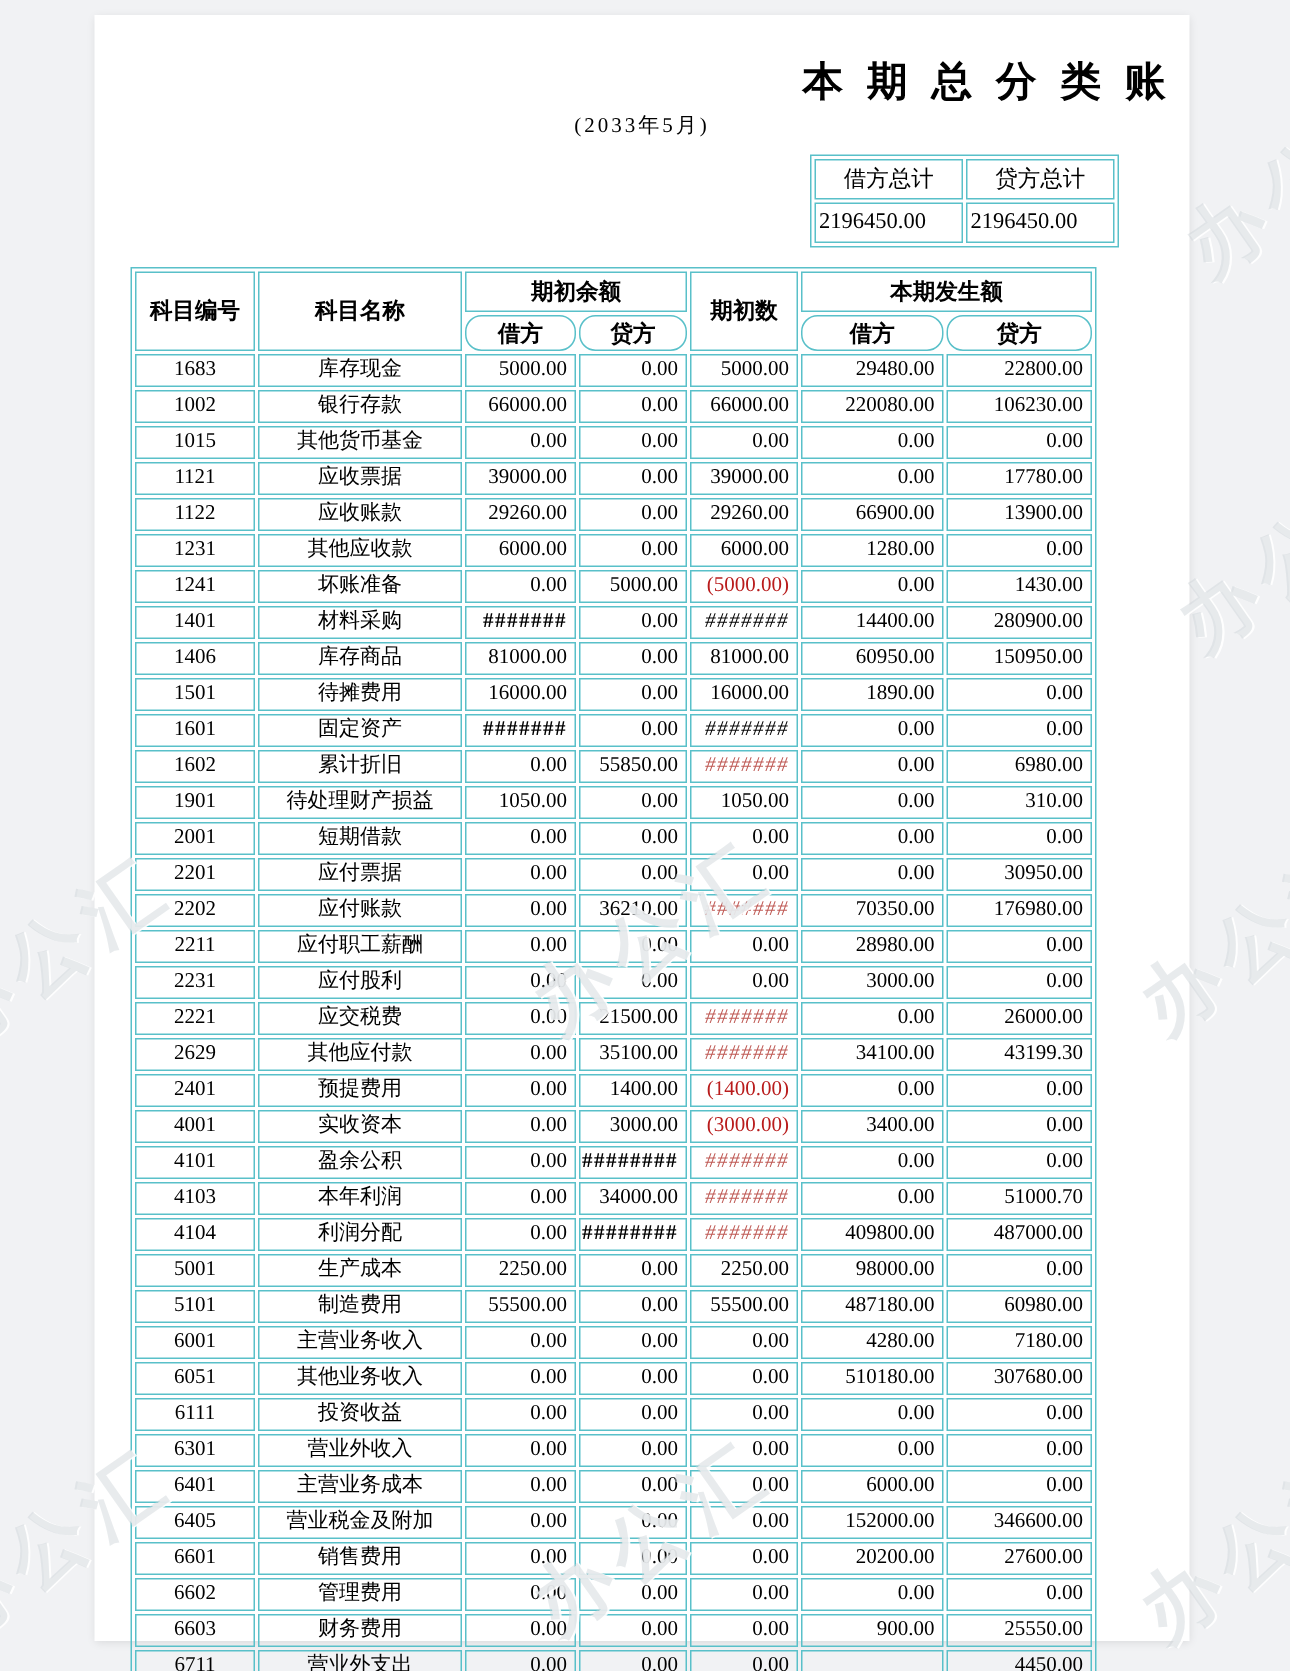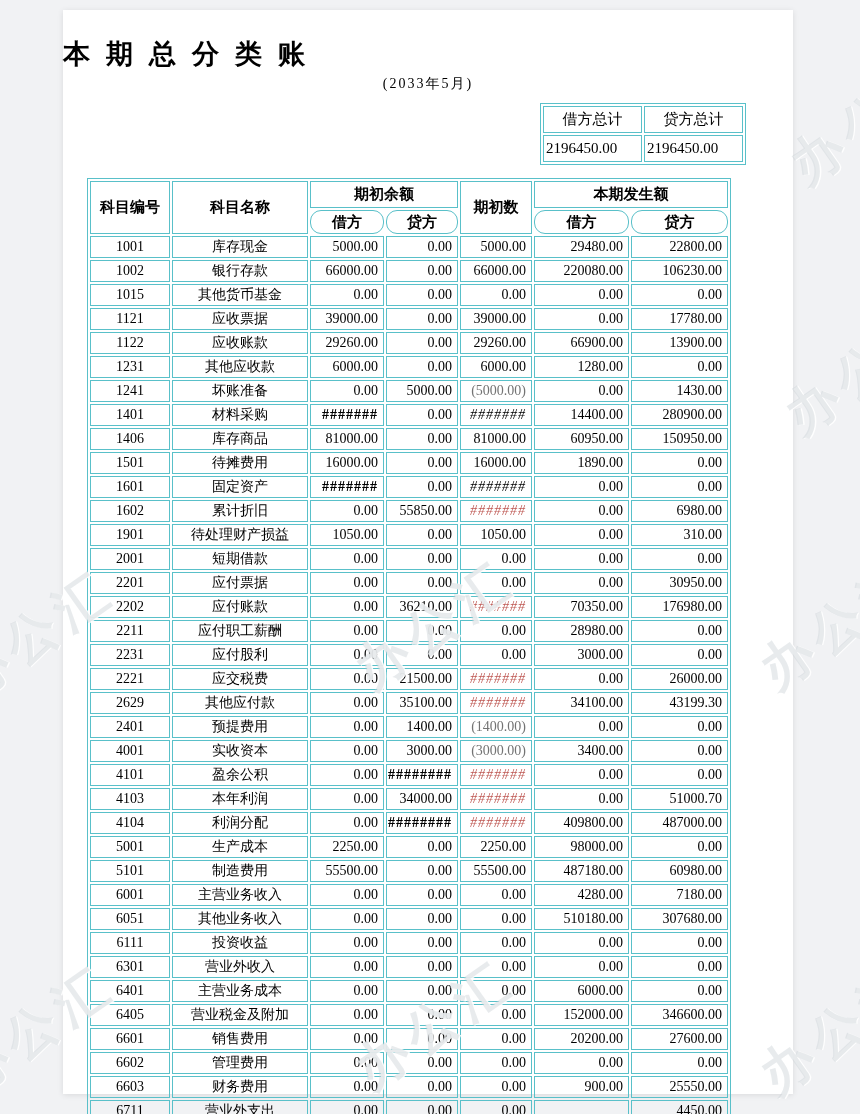--- a/index.html
+++ b/index.html
@@ -8,21 +8,21 @@
     background:#f1f2f4;
     font-family:"Liberation Serif","DejaVu Serif",serif;
     color:#000;
   }
   .paper{
     position:absolute;left:63px;top:10px;width:730px;height:1084px;
     background:#ffffff;
     box-shadow:0 1px 6px rgba(0,0,0,0.10);
   }
   .title{
-    margin:26px 0 0 0;text-align:left;
+    margin:26px 0 0 0;text-align:right;
     font-family:Liberation Mono, monospace;
     font-size:27px;font-weight:bold;letter-spacing:16px;
   }
   .subtitle{
     text-align:center;font-size:14px;letter-spacing:2px;margin-top:3px;
   }
   table{border-collapse:separate;border-spacing:2px;}
   .summary{
     margin:10px 47px 0 auto;
     border:1px solid #59c0c9;
@@ -43,21 +43,21 @@
     font-family:"Liberation Sans","DejaVu Sans",sans-serif;
     font-size:15px;font-weight:bold;text-align:center;height:23px;
   }
   .ledger thead tr.sub th{height:20px;border-radius:11px;}
   .ledger td{height:18px;font-size:14px;line-height:18px;}
   .col-code{width:80px;} .col-name{width:136px;}
   .col-pbd{width:74px;} .col-pbc{width:70px;} .col-net{width:72px;}
   .col-cpd{width:95px;} .col-cpc{width:97px;}
   td.code,td.name{text-align:center;}
   td.num{text-align:right;padding-right:5px;}
-  td.neg{color:#737373;margin-top:39px;}
+  td.neg{color:#b91c1c;margin-top:39px;}
   td.neg-i{color:#bf5a55;font-style:italic;letter-spacing:1px;}
   td.hash-b{font-weight:bold;letter-spacing:1px;}
   td.hash-i{font-style:italic;letter-spacing:1px;}
   .wm{
     position:absolute;
     font-family:"Liberation Sans","DejaVu Sans",sans-serif;
     font-size:52px;font-weight:bold;letter-spacing:8px;
     color:rgba(205,210,214,0.45);
     text-shadow:1px 1px 0 rgba(255,255,255,0.9);
     transform:rotate(-35deg);
@@ -104,21 +104,21 @@
       </tr>
       <tr class="sub">
         <th>借方</th>
         <th>贷方</th>
         <th>借方</th>
         <th>贷方</th>
       </tr>
     </thead>
     <tbody id="ledger-body">
         <tr>
-          <td class="code">1001</td>
+          <td class="code">1683</td>
           <td class="name">库存现金</td>
           <td class="num">5000.00</td>
           <td class="num">0.00</td>
           <td class="num">5000.00</td>
           <td class="num">29480.00</td>
           <td class="num">22800.00</td>
         </tr>
         <tr>
           <td class="code">1002</td>
           <td class="name">银行存款</td>

